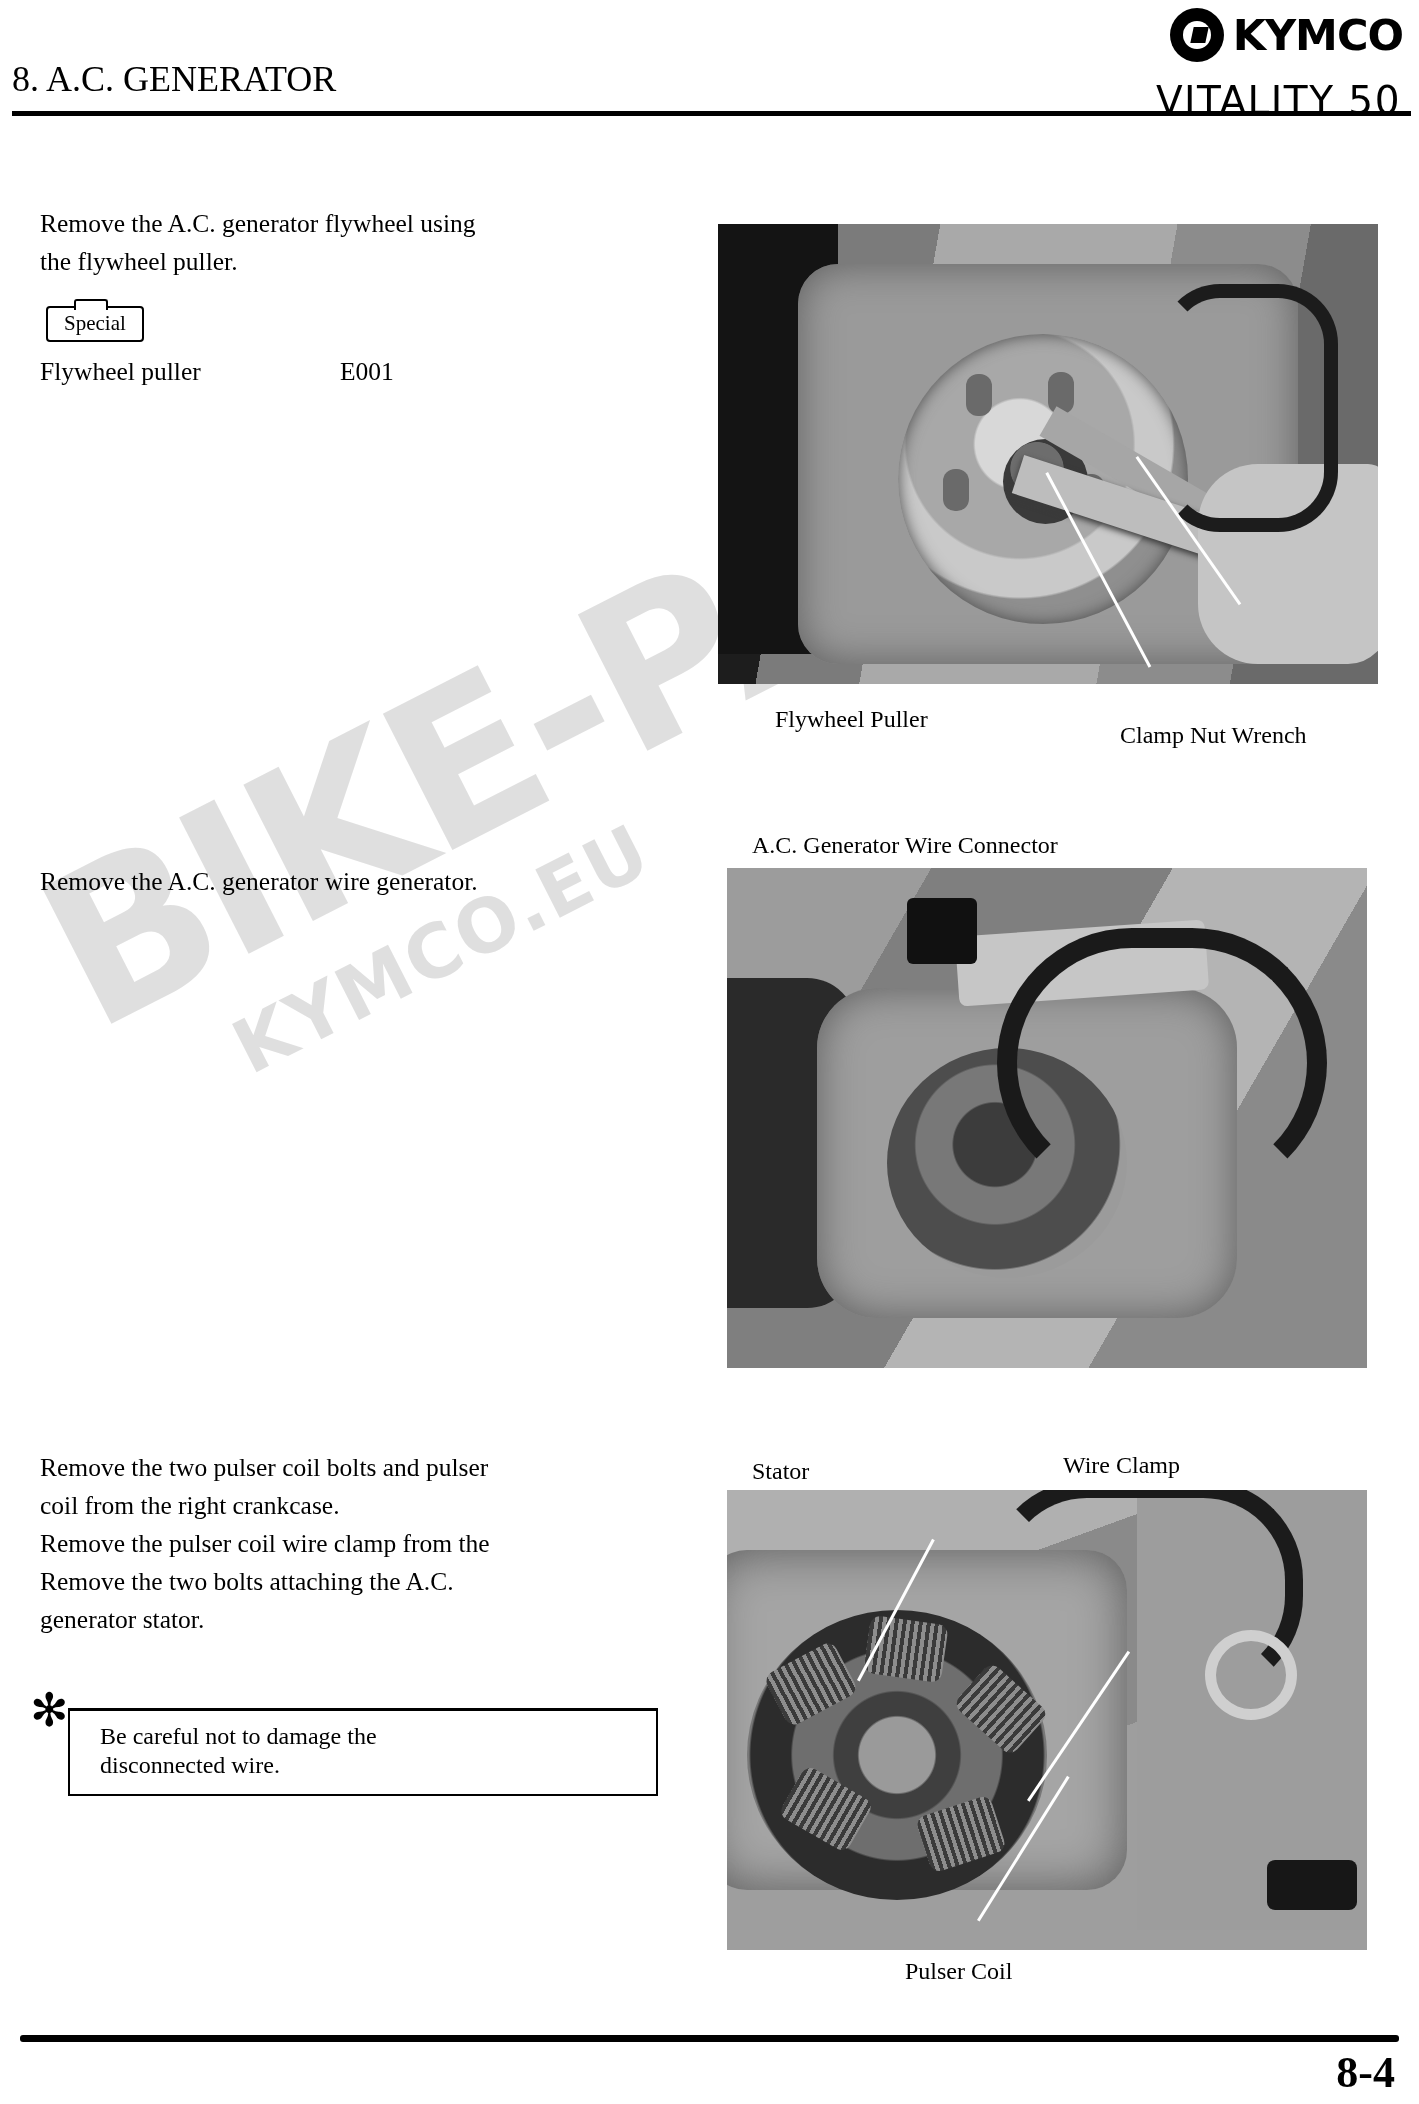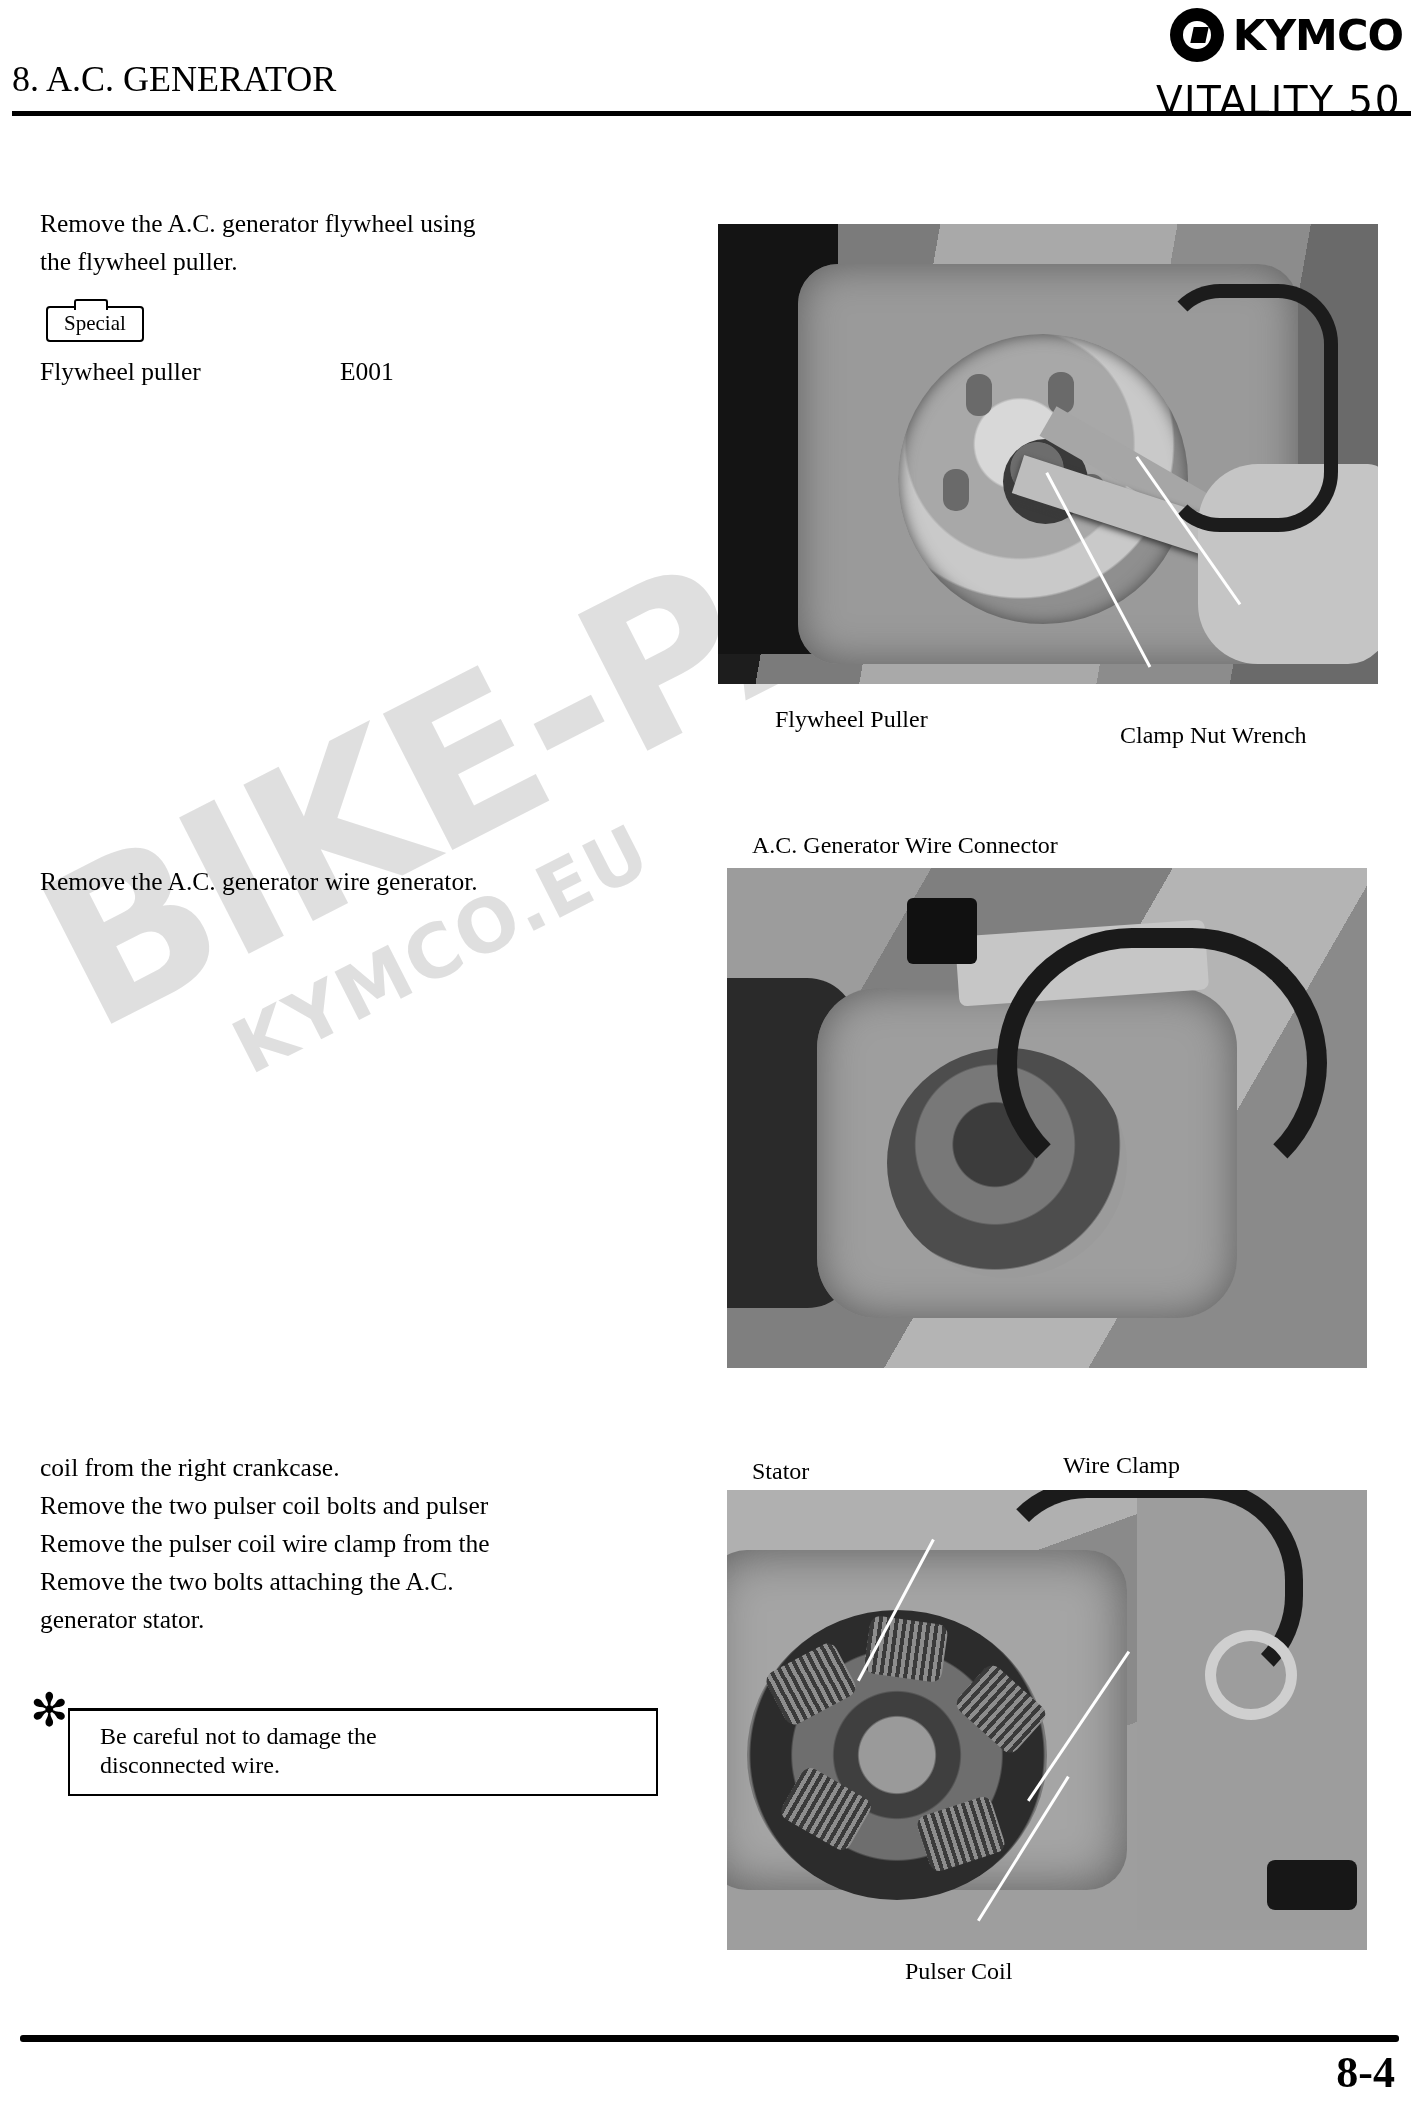--- a/index.html
+++ b/index.html
@@ -314,22 +314,22 @@
     <span class="tool-name">Flywheel puller</span>
     <span>E001</span>
   </div>
 </div>
 
 <div class="text-col" style="top:866px;">
   <p class="para">Remove the A.C. generator wire generator.</p>
 </div>
 
 <div class="text-col" style="top:1452px;">
+  <p class="para">Remove the two pulser coil bolts and pulser</p>
   <p class="para">coil from the right crankcase.</p>
-  <p class="para">Remove the two pulser coil bolts and pulser</p>
   <p class="para">Remove the pulser coil wire clamp from the</p>
   <p class="para">Remove the two bolts attaching the A.C.</p>
   <p class="para">generator stator.</p>
 </div>
 
 <div class="caution-wrap">
   <div class="caution-star">✻</div>
   <div class="caution-top-rule"></div>
   <div class="caution-box"></div>
   <div class="caution-text">

